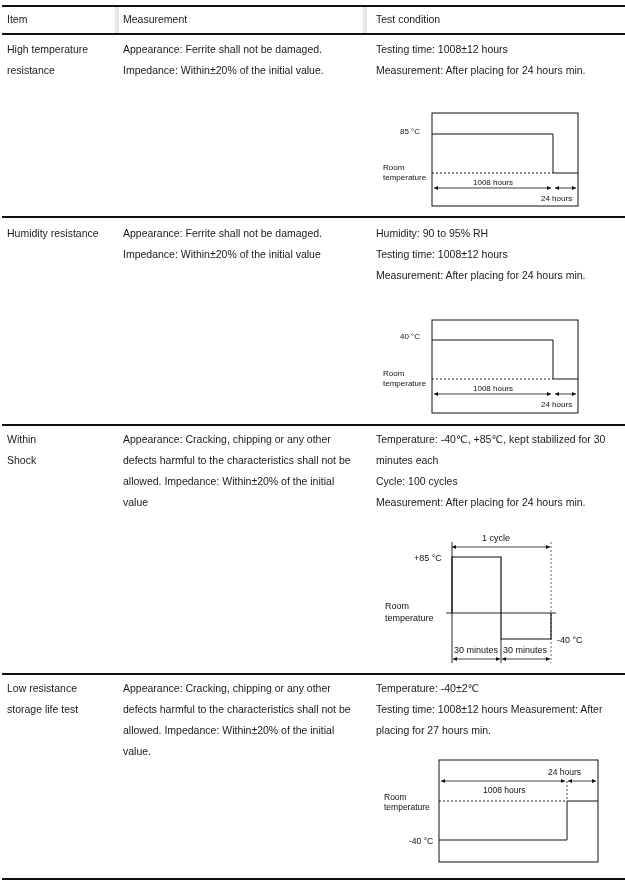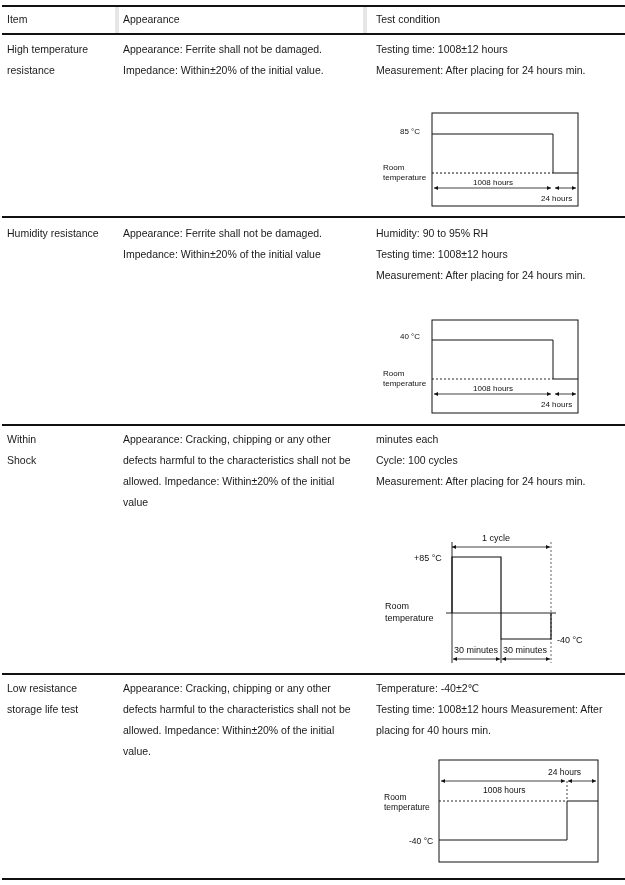--- a/index.html
+++ b/index.html
@@ -12,21 +12,21 @@
   .hdr { position: absolute; top: 9px; line-height: 21px; }
   svg text { font-family: "Liberation Sans", "DejaVu Sans", sans-serif; fill: #111; }
 </style>
 </head>
 <body>
 
 <div class="hline" style="top:5px;"></div>
 <div class="vsep" style="left:115px; top:7px; height:26px;"></div>
 <div class="vsep" style="left:363px; top:7px; height:26px;"></div>
 <div class="hdr" style="left:7px;">Item</div>
-<div class="hdr" style="left:123px;">Appearance</div>
+<div class="hdr" style="left:123px;">Measurement</div>
 <div class="hdr" style="left:376px;">Test condition</div>
 <div class="hline" style="top:33px;"></div>
 
 <div>
   <div class="cell" style="left:7px; top:39px;">
     <div>High temperature</div>
     <div>resistance</div>
   </div>
   <div class="cell" style="left:123px; top:39px;">
     <div>Appearance: Ferrite shall not be damaged.</div>
@@ -92,20 +92,21 @@
     <div>Within</div>
     <div>Shock</div>
   </div>
   <div class="cell" style="left:123px; top:429px;">
     <div>Appearance: Cracking, chipping or any other</div>
     <div>defects harmful to the characteristics shall not be</div>
     <div>allowed. Impedance: Within±20% of the initial</div>
     <div>value</div>
   </div>
   <div class="cell" style="left:376px; top:429px;">
+    <div>Temperature: -40℃, +85℃, kept stabilized for 30</div>
     <div>minutes each</div>
     <div>Cycle: 100 cycles</div>
     <div>Measurement: After placing for 24 hours min.</div>
   </div>
   <svg style="position:absolute; left:370px; top:520px;" width="230" height="150" viewBox="0 0 230 150">
     <text x="112" y="21" font-size="9">1 cycle</text>
     <line x1="82" y1="27" x2="180" y2="27" stroke="#111" stroke-width="0.8"></line>
     <polygon points="82,27 86,25 86,29" fill="#111"></polygon>
       <polygon points="180,27 176,25 176,29" fill="#111"></polygon>
     <line x1="82" y1="22" x2="82" y2="143" stroke="#111" stroke-width="0.9"></line>
@@ -136,21 +137,21 @@
   </div>
   <div class="cell" style="left:123px; top:678px;">
     <div>Appearance: Cracking, chipping or any other</div>
     <div>defects harmful to the characteristics shall not be</div>
     <div>allowed. Impedance: Within±20% of the initial</div>
     <div>value.</div>
   </div>
   <div class="cell" style="left:376px; top:678px;">
     <div>Temperature: -40±2℃</div>
     <div>Testing time: 1008±12 hours Measurement: After</div>
-    <div>placing for 40 hours min.</div>
+    <div>placing for 27 hours min.</div>
   </div>
   <svg style="position:absolute; left:370px; top:755px;" width="230" height="110" viewBox="0 0 230 110">
     <rect x="69" y="5" width="159" height="102" fill="none" stroke="#111" stroke-width="1"></rect>
     <text x="178" y="20" font-size="8.5">24 hours</text>
     <line x1="71" y1="26" x2="195" y2="26" stroke="#111" stroke-width="0.8"></line>
     <polygon points="71,26 75,24 75,28" fill="#111"></polygon>
       <polygon points="195,26 191,24 191,28" fill="#111"></polygon>
     <line x1="198" y1="26" x2="226" y2="26" stroke="#111" stroke-width="0.8"></line>
     <polygon points="198,26 202,24 202,28" fill="#111"></polygon>
       <polygon points="226,26 222,24 222,28" fill="#111"></polygon>

